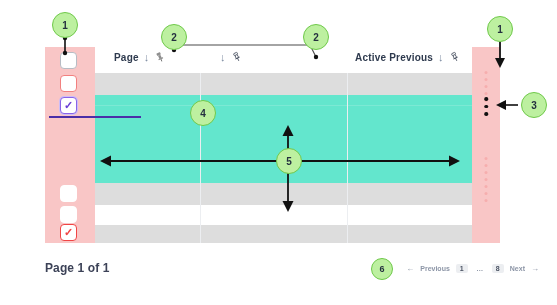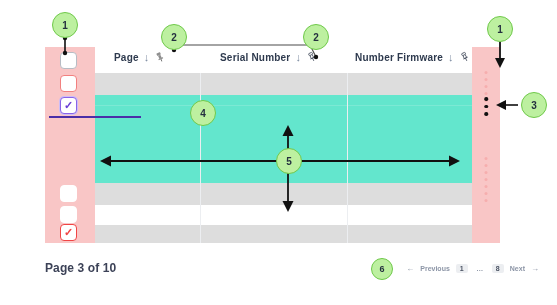--- a/index.html
+++ b/index.html
@@ -162,35 +162,34 @@
             <g transform="rotate(-25 12 12)">
               <rect x="8" y="3" width="8" height="5" rx="1" fill="#8f8f8f"></rect>
               <rect x="9.5" y="8" width="5" height="7" fill="#8f8f8f"></rect>
               <rect x="7" y="14.5" width="10" height="2.4" rx="1" fill="#8f8f8f"></rect>
               <rect x="11.2" y="16.5" width="1.5" height="5" fill="#555"></rect>
             </g>
           </svg>
         </span>
       </div>
       <div class="hcell c2">
-        <span>Serial Number</span>
         <span class="sortico">↓</span>
         <span class="pin">
           <svg viewBox="0 0 24 24" width="12" height="12">
             <g transform="rotate(-25 12 12)" fill="none" stroke="#4a5262" stroke-width="1.6" stroke-linejoin="round">
               <rect x="8.3" y="3.2" width="7.4" height="4.4" rx="1"></rect>
               <path d="M9.8 7.6 L9.2 14.4 L14.8 14.4 L14.2 7.6"></path>
               <line x1="7.4" y1="14.4" x2="16.6" y2="14.4"></line>
               <line x1="12" y1="14.4" x2="12" y2="20.6"></line>
             </g>
           </svg>
         </span>
       </div>
       <div class="hcell c3">
-        <span>Number Firmware</span>
+        <span>Active Previous</span>
         <span class="sortico">↓</span>
         <span class="pin">
           <svg viewBox="0 0 24 24" width="12" height="12">
             <g transform="rotate(-25 12 12)" fill="none" stroke="#4a5262" stroke-width="1.6" stroke-linejoin="round">
               <rect x="8.3" y="3.2" width="7.4" height="4.4" rx="1"></rect>
               <path d="M9.8 7.6 L9.2 14.4 L14.8 14.4 L14.2 7.6"></path>
               <line x1="7.4" y1="14.4" x2="16.6" y2="14.4"></line>
               <line x1="12" y1="14.4" x2="12" y2="20.6"></line>
             </g>
           </svg>
@@ -232,21 +231,21 @@
           <span></span>
           <span></span>
           <span></span>
           <span></span>
           <span></span>
       </div>
     </div>
 
   </div>
 
-  <div class="page-of">Page 3 of 10</div>
+  <div class="page-of">Page 1 of 1</div>
 
   <div class="pager">
     <span class="arw">←</span>
     <span>Previous</span>
     <span class="pg active">1</span>
     <span class="pg">…</span>
     <span class="pg active">8</span>
     <span>Next</span>
     <span class="arw">→</span>
   </div>

